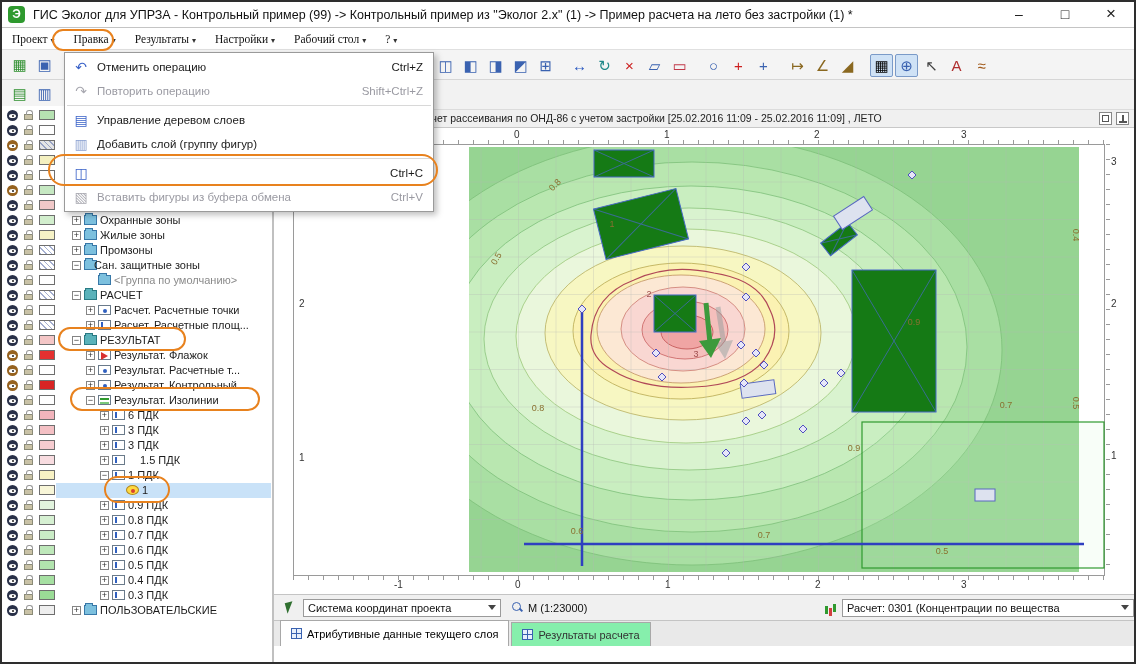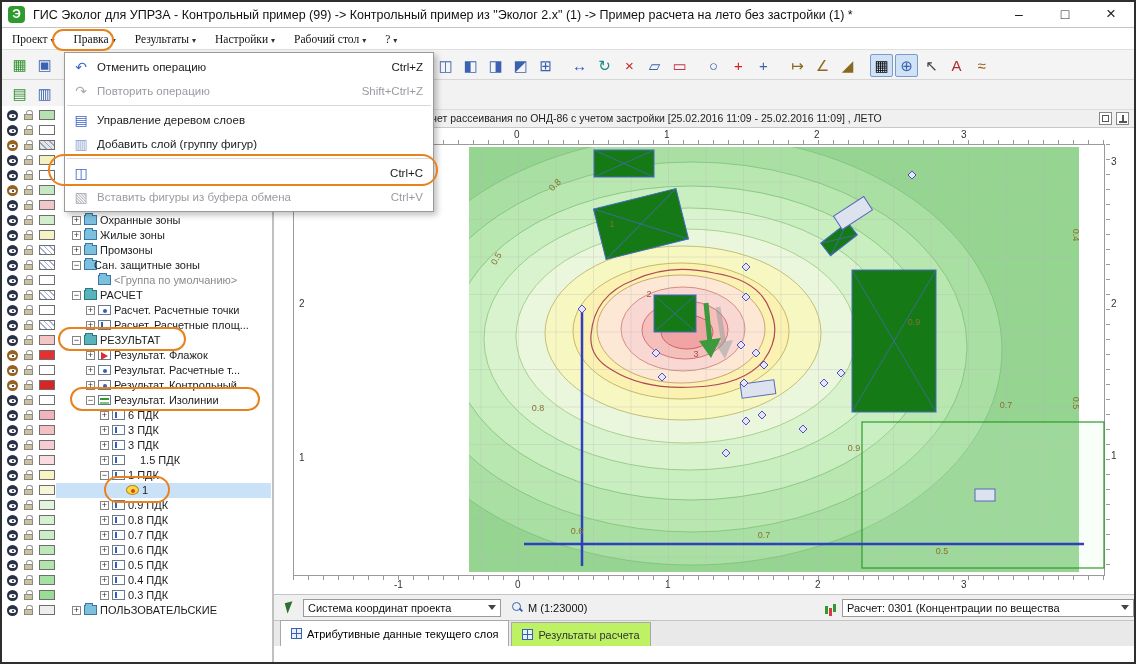--- a/index.html
+++ b/index.html
@@ -90,21 +90,21 @@
   .ic-cursor{width:13px;height:13px;margin:0 6px 0 10px;position:relative;}
   .ic-cursor::before{content:"";position:absolute;left:2px;top:1px;border-left:8px solid #2f6f2f;border-bottom:11px solid transparent;transform:rotate(-15deg);}
   .ic-mag{width:13px;height:13px;position:relative;margin:0 4px 0 10px;}
   .ic-mag::before{content:"";position:absolute;left:1px;top:1px;width:7px;height:7px;border:1.5px solid #3a62b0;border-radius:50%;}
   .ic-mag::after{content:"";position:absolute;left:8px;top:8px;width:4px;height:1.8px;background:#3a62b0;transform:rotate(45deg);}
   .ic-calc{width:13px;height:12px;position:relative;margin:0 5px 0 8px;}
   .ic-calc::before{content:"";position:absolute;left:1px;bottom:0;width:3px;height:8px;background:#2f9a2f;box-shadow:4px 2px 0 #d04040,8px -2px 0 #2f9a2f;}
 
   
   .tabsbar{position:absolute;left:0;top:510px;right:0;height:26px;background:#e9e9e9;border-top:1px solid #c4c4c4;display:flex;align-items:flex-end;padding-left:6px;font-size:11px;}
-  .tab{height:24px;display:flex;align-items:center;padding:0 10px;border:1px solid #a8a8a8;border-bottom:none;margin-right:2px;background:#bef264;color:#333;white-space:nowrap;}
+  .tab{height:24px;display:flex;align-items:center;padding:0 10px;border:1px solid #a8a8a8;border-bottom:none;margin-right:2px;background:#86efac;color:#333;white-space:nowrap;}
   .tab.active{background:#fff;height:26px;color:#000;}
   .tab .ticn{width:11px;height:11px;margin-right:5px;position:relative;border:1px solid #3a62b0;background:#e8f0fc;}
   .tab .ticn::before{content:"";position:absolute;left:4px;top:0;bottom:0;border-left:1px solid #3a62b0;}
   .tab .ticn::after{content:"";position:absolute;left:0;right:0;top:4px;border-top:1px solid #3a62b0;}
   .bottomcontent{position:absolute;left:0;top:536px;right:0;bottom:0;background:#fff;}
 </style>
 </head>
 <body>
 
 <div id="win" data-interactable="false">

